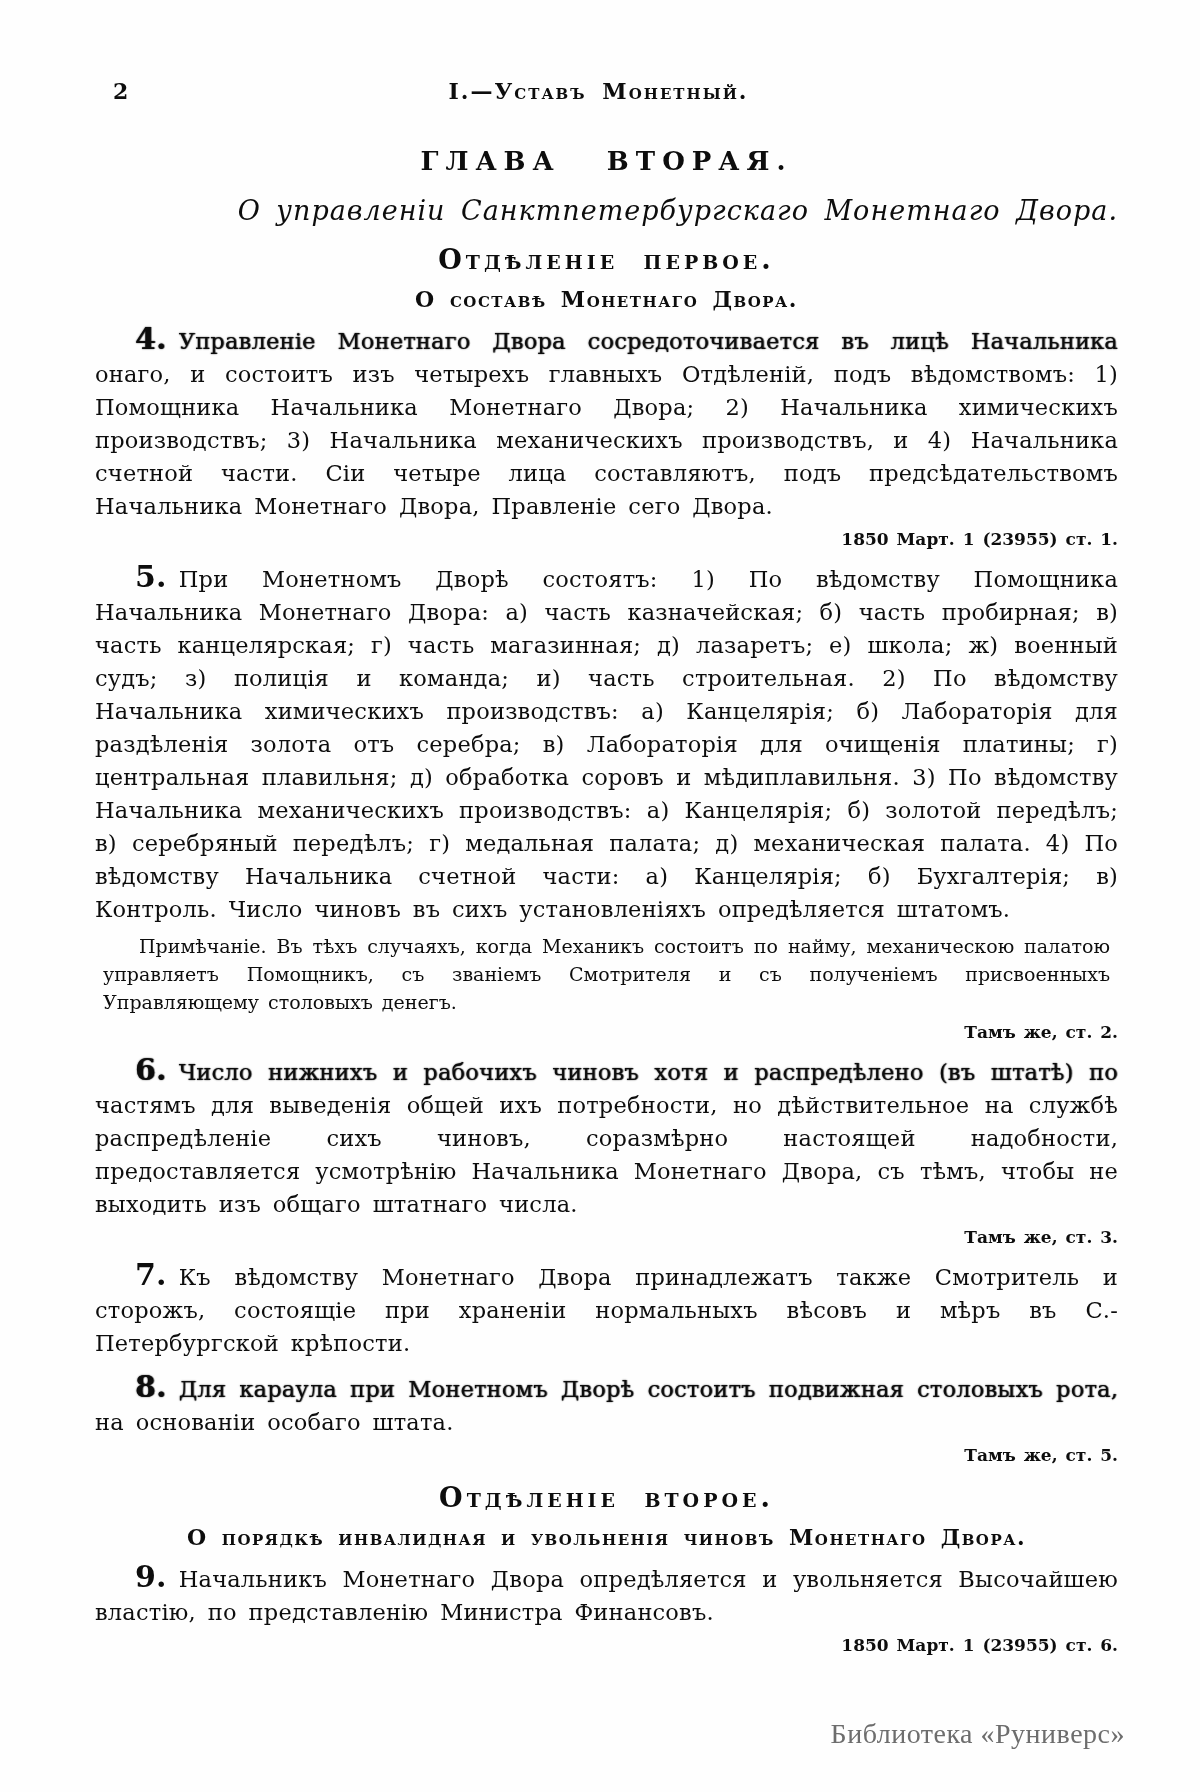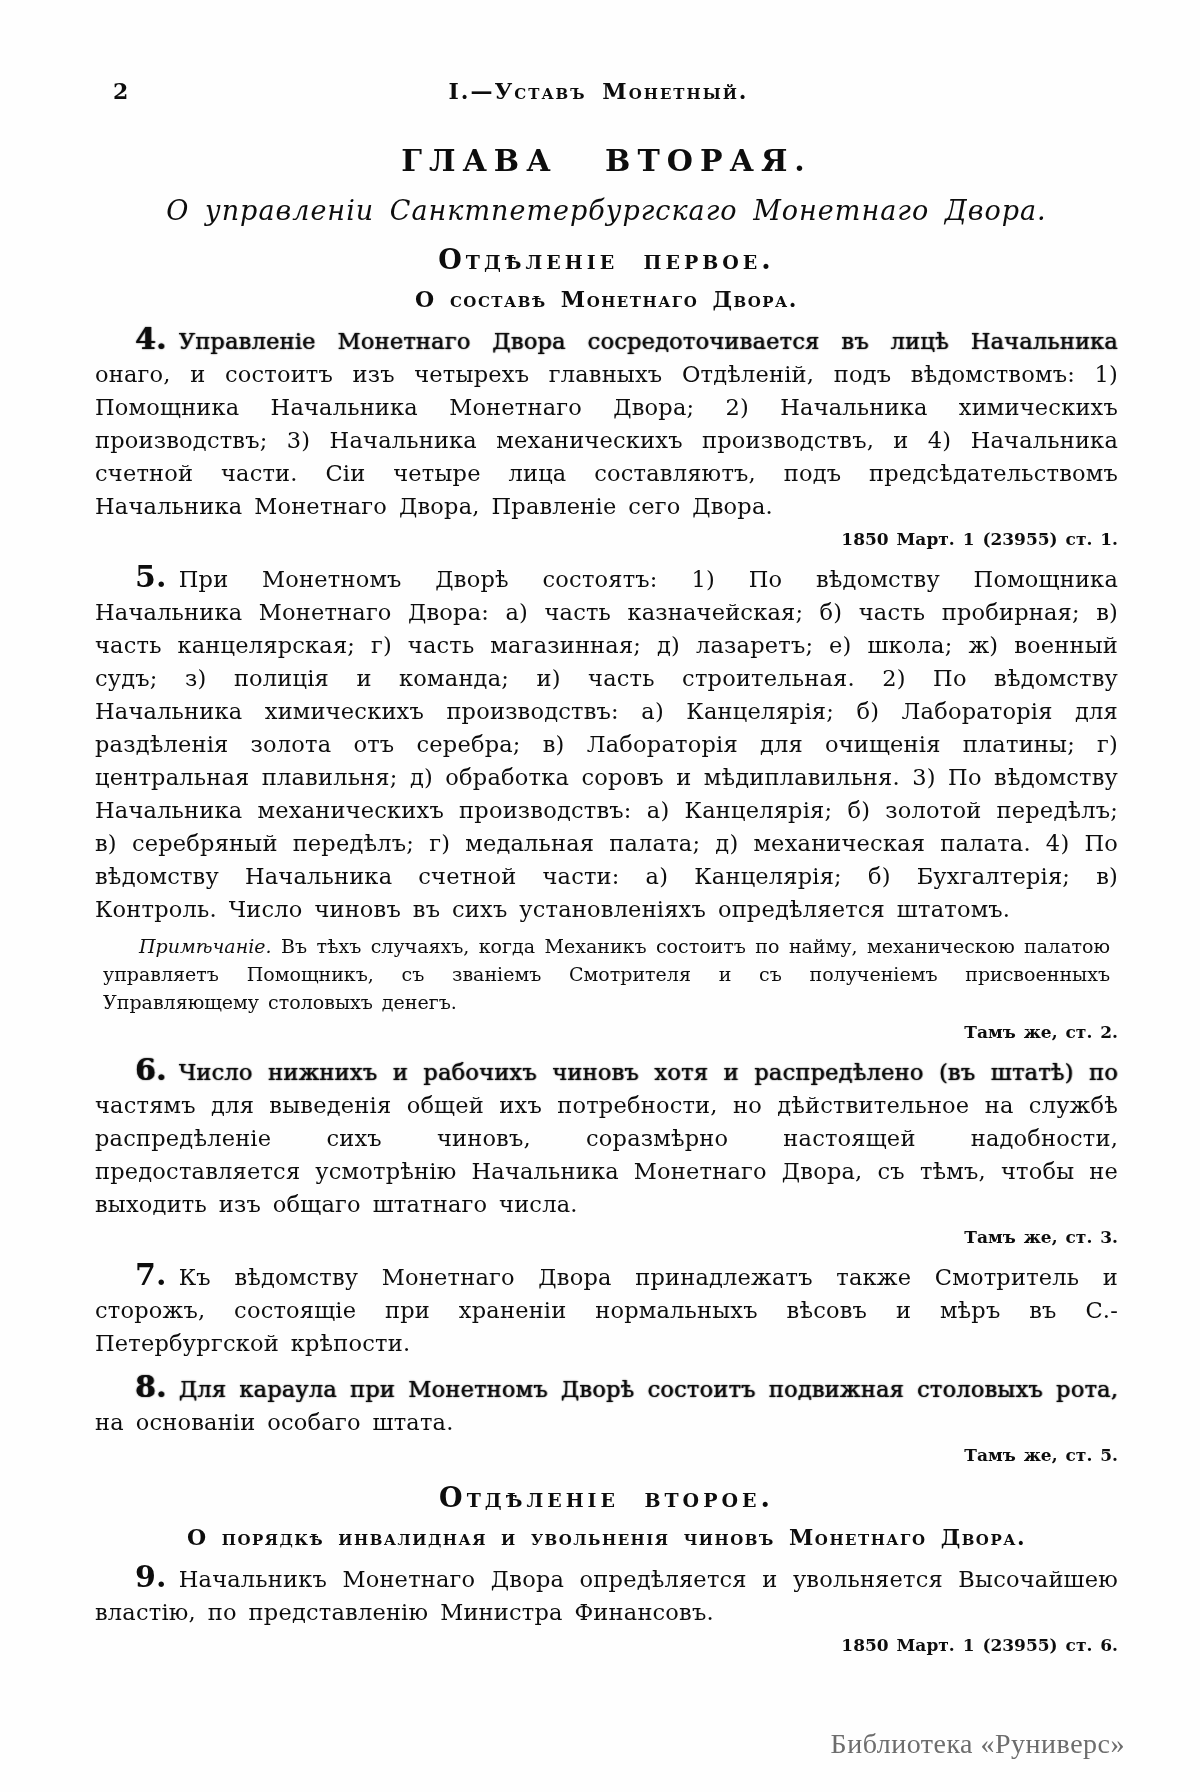--- a/index.html
+++ b/index.html
@@ -36,30 +36,30 @@
     text-align: center;
     font-variant: small-caps;
     font-weight: 700;
     letter-spacing: 2px;
     word-spacing: 6px;
   }
 
   .chapter-heading {
     margin: 34px 0 0 0;
     text-align: center;
-    font-size: 30px;
+    font-size: 26px;
     line-height: 38px;
     font-weight: 700;
     letter-spacing: 7px;
     word-spacing: 30px;
   }
 
   .chapter-subtitle {
     margin: 14px 0 0 0;
-    text-align: center;
+    text-align: right;
     font-size: 27px;
     line-height: 34px;
     font-weight: 400;
     font-style: italic;
     letter-spacing: 1px;
     word-spacing: 6px;
   }
 
   .section-heading {
     margin: 18px 0 0 0;
@@ -103,35 +103,35 @@
   }
 
   .note {
     margin: 6px 8px 0 8px;
     font-size: 19px;
     line-height: 28px;
     text-align: justify;
     text-indent: 36px;
     word-spacing: 3px;
   }
-  .note-lead { font-style: italic; }
+  .note-lead { }
 
   .citation {
     margin: 5px 0 6px 0;
     text-align: right;
     font-size: 17px;
     line-height: 22px;
     font-weight: 700;
     word-spacing: 2px;
   }
 
   .watermark {
     position: absolute;
     right: 75px;
-    bottom: 32px;
+    bottom: 42px;
     font-family: "Liberation Serif", serif;
     font-size: 28px;
     color: #6d6d6d;
     letter-spacing: 0.5px;
     text-align: center;
   }
 </style>
 </head>
 <body>
 

